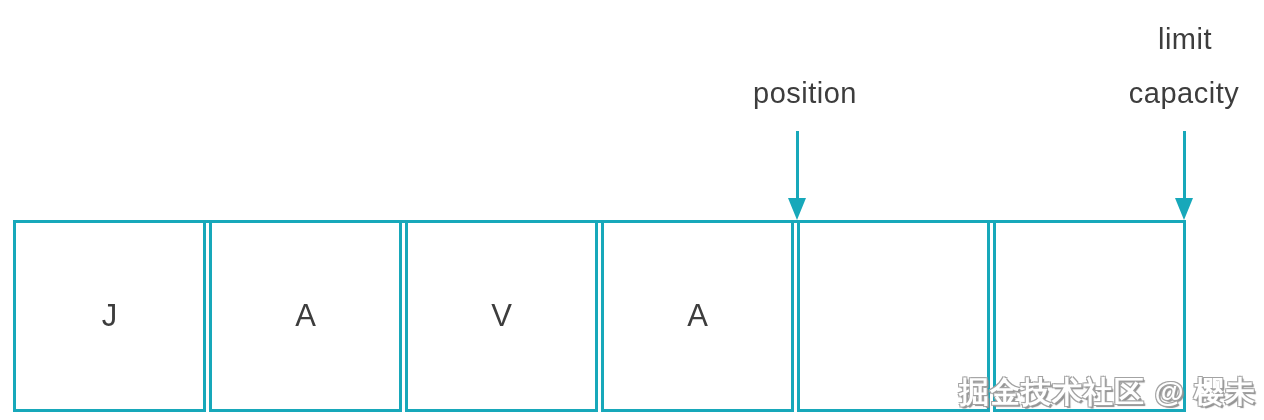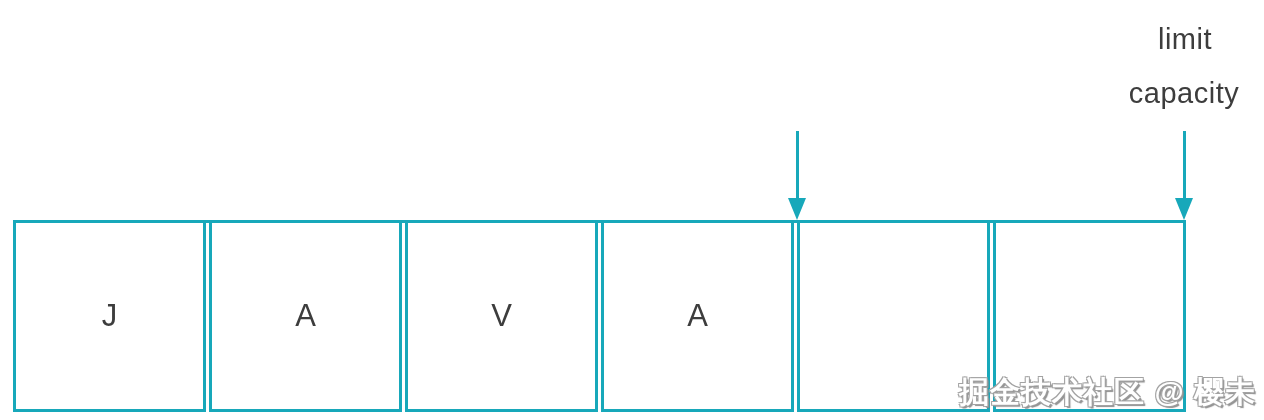--- a/index.html
+++ b/index.html
@@ -108,20 +108,21 @@
        1px  1px 0 #9a9a9a,
        2px  2px 1px #8f8f8f;
     text-align: center;
   }
 </style>
 </head>
 <body>
 
 <div class="canvas">
 
+  <div class="label pos-label">position</div>
 
   <div class="label limit-label">limit</div>
 
   <div class="label capacity-label">capacity</div>
 
   <div class="arrow position-arrow">
     <div class="shaft"></div>
     <div class="head"></div>
   </div>
 

